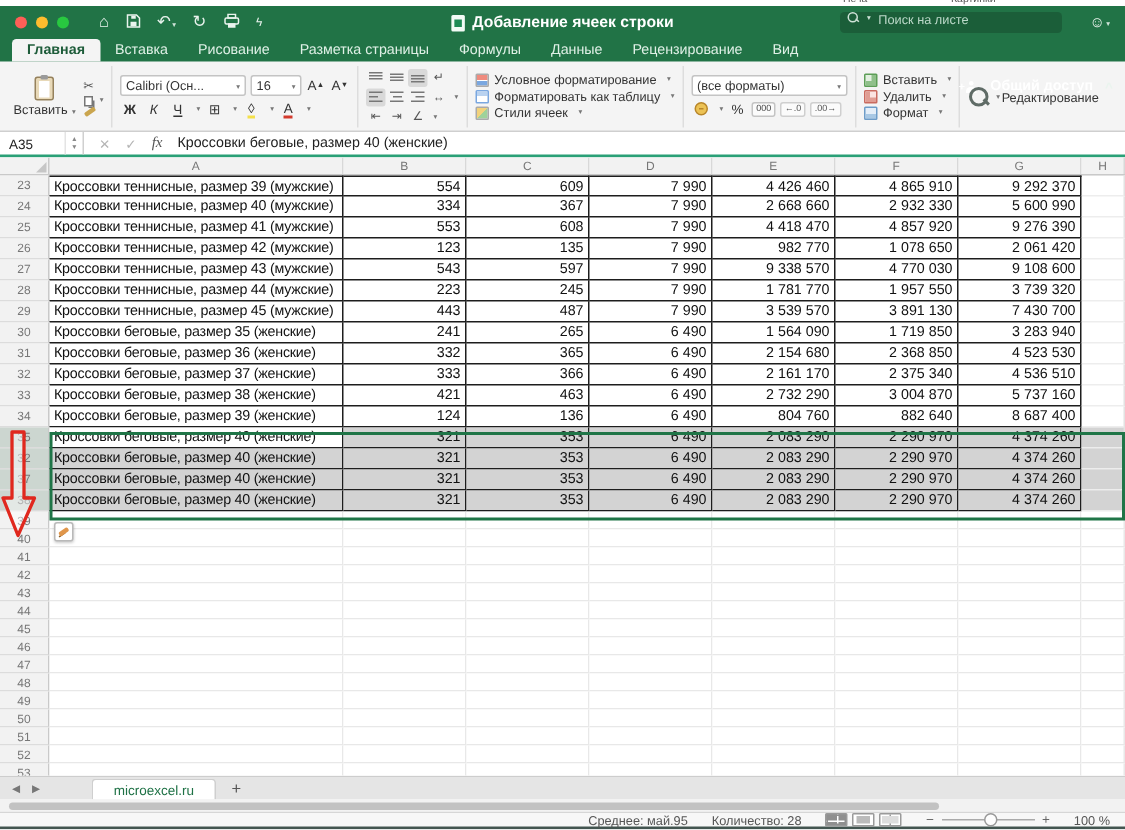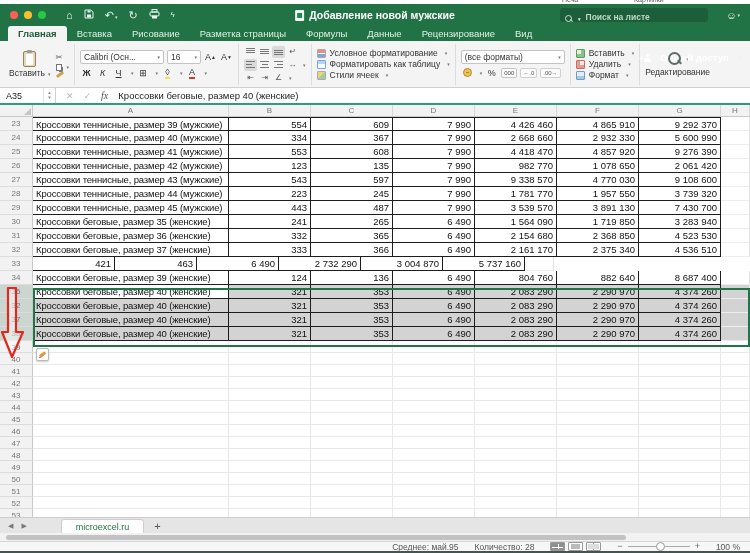--- a/index.html
+++ b/index.html
@@ -14,21 +14,21 @@
   .titlebar{position:relative;height:22px;background:#217346;display:flex;align-items:center;color:#eaf4ee;}
   .lights{display:flex;gap:6px;margin-left:10px;}
   .light{width:8px;height:8px;border-radius:50%;}
   .l-red{background:#ff5f57}.l-yellow{background:#febc2e}.l-green{background:#28c840}
   .qat{display:flex;align-items:center;gap:11px;margin-left:20px;font-size:11px;}
   .qat .g{color:#e9f3ed;line-height:1;}
   .tinyv{font-size:5px;color:#cfe3d8;margin-left:1px;}
   .doc-title{position:absolute;left:50%;transform:translateX(-50%);display:flex;align-items:center;gap:5px;font-size:10.5px;font-weight:bold;color:#fff;white-space:nowrap;}
   .docicon{width:9px;height:11px;background:#f2fbf6;border-radius:1px;position:relative;}
   .docicon:after{content:"";position:absolute;left:2px;top:3px;width:5px;height:5px;background:#1e8a55;}
-  .searchbox{position:absolute;right:42px;display:flex;align-items:flex-end;gap:5px;width:148px;height:14px;background:rgba(0,0,0,0.18);border-radius:3px;padding:0 5px;font-weight:bold;}
+  .searchbox{position:absolute;right:42px;display:flex;align-items:flex-start;gap:5px;width:148px;height:14px;background:rgba(0,0,0,0.18);border-radius:3px;padding:0 5px;}
   .mag{position:relative;width:7px;height:7px;flex:0 0 auto;}
   .mag:before{content:"";position:absolute;left:0;top:0;width:5px;height:5px;border:1px solid #cfe3d8;border-radius:50%;}
   .mag:after{content:"";position:absolute;left:5px;top:5px;width:3px;height:1px;background:#cfe3d8;transform:rotate(45deg);}
   .searchbox .ph{font-size:8.5px;color:#bcd9c9;white-space:nowrap;overflow:hidden;}
   .smiley{position:absolute;right:10px;font-size:10px;color:#f0f7f2;display:flex;align-items:center;}
 
   
   .tabsbar{height:15px;background:#217346;display:flex;align-items:stretch;padding-left:8px;position:relative;}
   .rtab{display:flex;align-items:center;padding:0 10px;font-size:9.5px;color:#dff0e6;white-space:nowrap;}
   .rtab.active{background:#f4f4f4;color:#1e5c3a;font-weight:bold;border-radius:3px 3px 0 0;}
@@ -80,21 +80,21 @@
   .decb{font-size:6px;color:#555;border:1px solid #cfcfcf;background:#fbfbfb;border-radius:2px;padding:1px 2px;line-height:1;}
   .stylesgrp{display:flex;flex-direction:column;justify-content:center;gap:2px;}
   .srow{display:flex;align-items:center;gap:4px;font-size:8.5px;color:#333;white-space:nowrap;line-height:1;}
   .sic{width:9px;height:9px;border-radius:1px;flex:0 0 auto;}
   .sic-cf{background:linear-gradient(180deg,#ef8b7e 0 45%,#fff 45% 55%,#7aa7e0 55% 100%);border:1px solid #aaa;}
   .sic-tbl{background:linear-gradient(#fff,#fff),#fff;border:1px solid #7aa7e0;box-shadow:inset 0 3px 0 #b9d2f0;}
   .sic-cs{background:linear-gradient(135deg,#f2d27c 0 50%,#9fd29a 50% 100%);border:1px solid #aaa;}
   .sic-ins{background:#e3f0e1;border:1px solid #5d9e57;box-shadow:inset -3px -3px 0 #8fc08a;}
   .sic-del{background:#fbe4e1;border:1px solid #c96b5f;box-shadow:inset 3px -3px 0 #e09d93;}
   .sic-fmt{background:#e4eef8;border:1px solid #6d9cc8;box-shadow:inset 0 -3px 0 #a8c8e4;}
-  .editgrp{display:flex;flex-direction:column;align-items:center;justify-content:center;gap:1px;font-size:8.5px;color:#333;}
+  .editgrp{display:flex;flex-direction:row;align-items:center;justify-content:center;gap:1px;font-size:8.5px;color:#333;}
   .bigmag{position:relative;width:16px;height:14px;}
   .bigmag:before{content:"";position:absolute;left:1px;top:0;width:9px;height:9px;border:2px solid #5f6b66;border-radius:50%;}
   .bigmag:after{content:"";position:absolute;left:10px;top:9px;width:5px;height:2px;background:#5f6b66;transform:rotate(45deg);}
 
   
   .formulabar{height:17px;background:#fff;display:flex;align-items:center;border-bottom:2px solid #2aa077;}
   .namebox{display:flex;align-items:center;height:100%;width:56px;border-right:1px solid #d0d0d0;}
   .namebox .nv{flex:1;font-size:9px;color:#222;padding-left:6px;}
   .stepper{display:flex;flex-direction:column;align-items:center;justify-content:center;width:12px;font-size:4.5px;color:#888;line-height:1.1;border-left:1px solid #e4e4e4;height:100%;}
   .fbicons{display:flex;align-items:center;gap:10px;padding:0 10px;}
@@ -183,21 +183,21 @@
         <svg width="11" height="10" viewBox="0 0 11 10">
             <rect x="1" y="3" width="9" height="4" rx="1" fill="none" stroke="#eaf4ee"></rect>
             <rect x="3" y="0.5" width="5" height="2.5" fill="none" stroke="#eaf4ee"></rect>
             <rect x="3" y="6.5" width="5" height="3" fill="#eaf4ee"></rect>
           </svg>
       </span>
       <span class="g" style="font-size:8px;">ϟ</span>
     </div>
     <div class="doc-title">
       <span class="docicon"></span>
-      <span>Добавление новой мужские</span>
+      <span>Добавление ячеек строки</span>
     </div>
     <div class="searchbox">
       <span class="mag"></span>
       <span class="tinyv">▾</span>
       <span class="ph">Поиск на листе</span>
     </div>
     <div class="smiley">☺<span class="tinyv">▾</span></div>
   </div>
 
   <div class="tabsbar">
@@ -521,20 +521,21 @@
           <div class="cell tbl w2 num">333</div>
           <div class="cell tbl w3 num">366</div>
           <div class="cell tbl w4 num">6 490</div>
           <div class="cell tbl w5 num">2 161 170</div>
           <div class="cell tbl w6 num">2 375 340</div>
           <div class="cell tbl w7 num">4 536 510</div>
           <div class="cell w8 hcol"></div>
         </div>
         <div class="grow">
           <div class="rh w0">33</div>
+          <div class="cell tbl w1 txt">Кроссовки беговые, размер 38 (женские)</div>
           <div class="cell tbl w2 num">421</div>
           <div class="cell tbl w3 num">463</div>
           <div class="cell tbl w4 num">6 490</div>
           <div class="cell tbl w5 num">2 732 290</div>
           <div class="cell tbl w6 num">3 004 870</div>
           <div class="cell tbl w7 num">5 737 160</div>
           <div class="cell w8 hcol"></div>
         </div>
         <div class="grow">
           <div class="rh w0">34</div>

